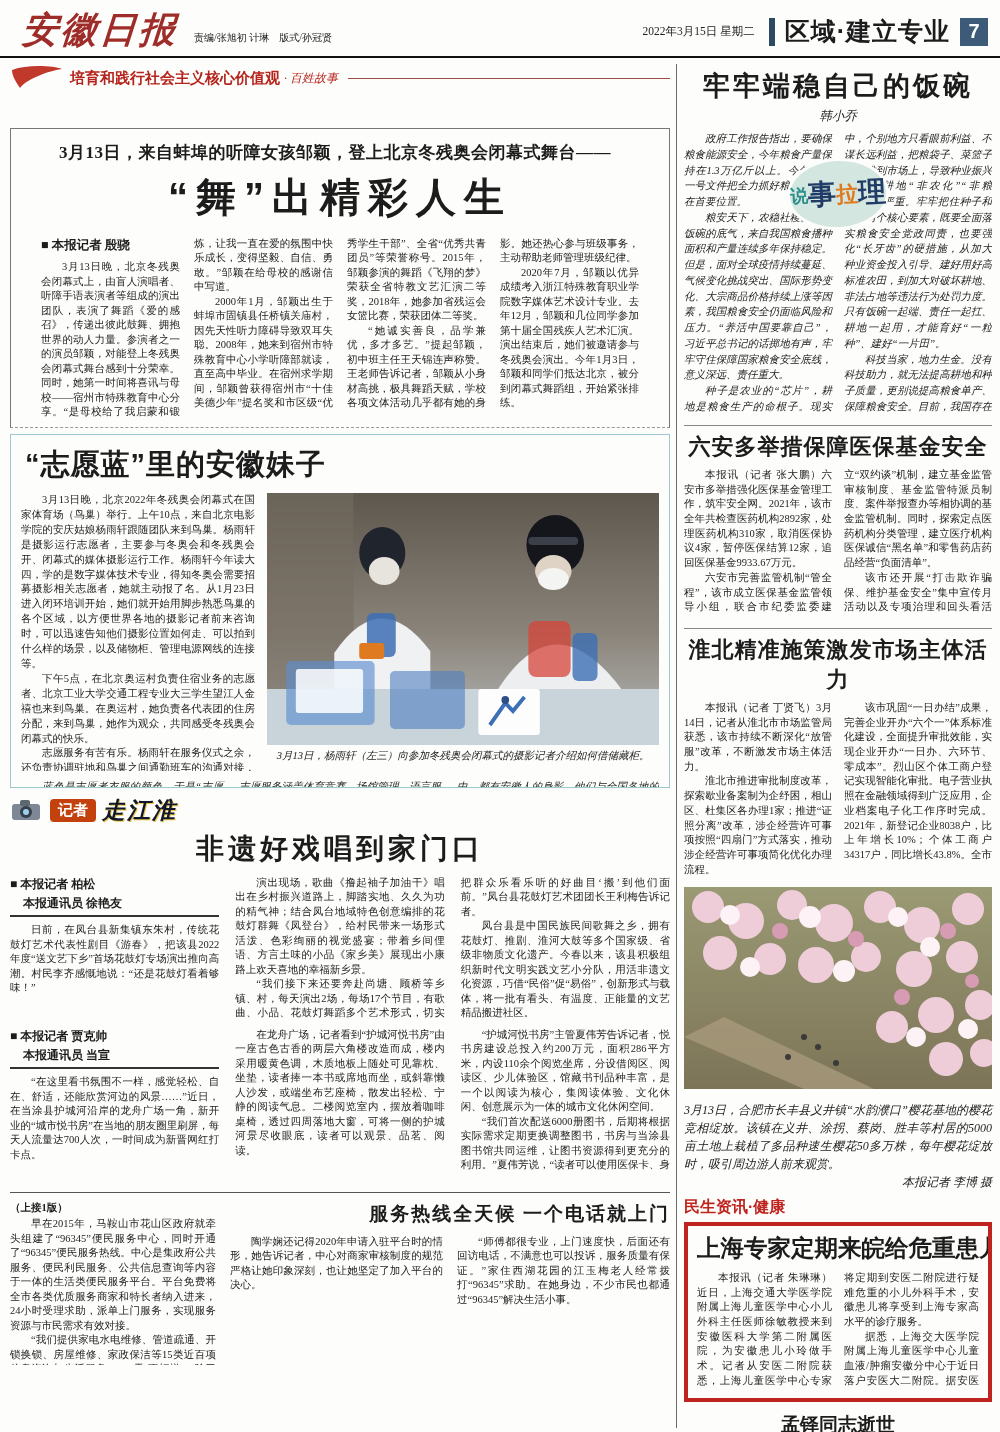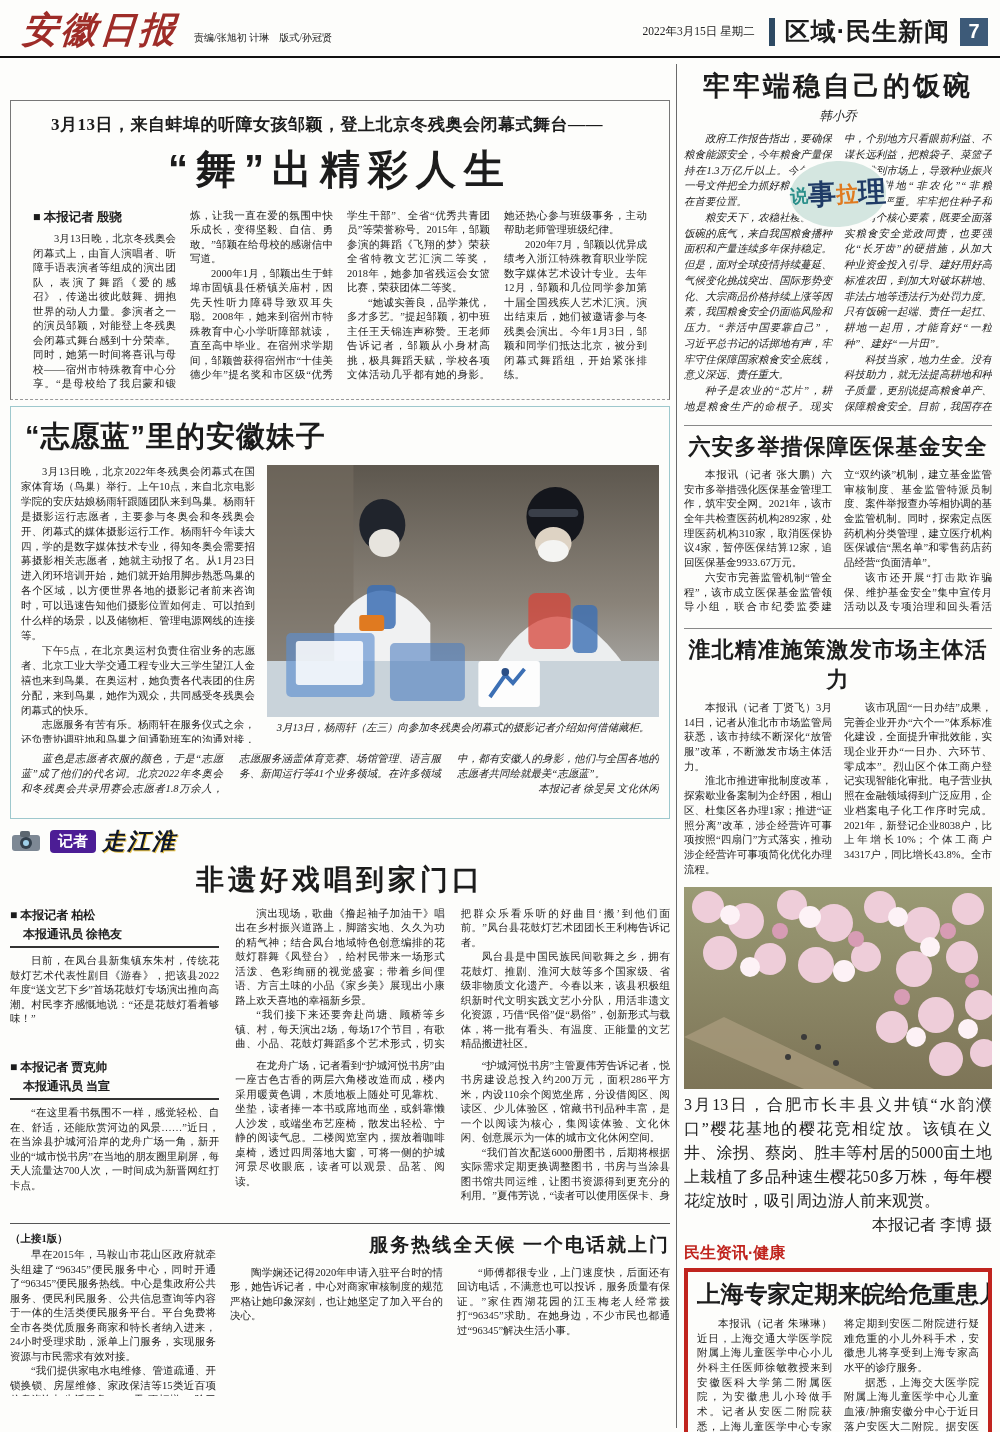--- a/index.html
+++ b/index.html
@@ -31,44 +31,44 @@
   [data-bind-list] p{text-indent:2em;text-align:justify;}
 
   
   .banner{display:flex;align-items:center;height:28px;margin-bottom:2px;}
   .banner .txt{font-size:15px;font-weight:bold;color:#b5241c;margin-left:6px;white-space:nowrap;}
   .banner .sub{font-size:12px;font-style:italic;color:#b5241c;margin-left:4px;white-space:nowrap;}
   .banner .tail{flex:1;height:1px;background:#9c4a44;margin-left:10px;}
 
   
   .dance{border:1px solid #777;border-bottom:1px dashed #999;box-sizing:border-box;
-         padding:10px 22px 8px;height:300px;overflow:hidden;margin-top:36px;}
+         padding:10px 30px 8px;height:300px;overflow:hidden;margin-top:36px;}
   .dance .kicker{font-size:17px;font-weight:bold;margin:2px 0 6px 18px;letter-spacing:.5px;}
   .dance .title{font-size:40px;font-weight:bold;text-align:center;letter-spacing:8px;
                 margin:2px 0 12px;font-family:"Liberation Sans",sans-serif;}
   .byline{font-weight:bold;font-size:12.5px;margin-bottom:6px;break-inside:avoid;}
   .cols4{column-count:4;column-gap:14px;font-size:10.5px;line-height:1.38;height:188px;overflow:hidden;}
 
   
   .vol{border:1px solid #9ec8cd;box-sizing:border-box;margin-top:6px;padding:10px 10px 8px;
-       height:413px;overflow:hidden;}
+       height:354px;overflow:hidden;}
   .vol-title{font-size:29px;font-weight:bold;letter-spacing:1px;margin:0 0 8px 4px;
              font-family:"Liberation Sans",sans-serif;}
   .vol-top{display:flex;gap:12px;}
   .vol-text{width:234px;font-size:10.5px;line-height:1.42;height:278px;overflow:hidden;}
   .vol-photo-wrap{flex:1;}
   .vol-photo{width:100%;height:252px;display:block;background:#777;}
   .vol-photo-caption{font-size:10.5px;font-style:italic;margin-top:4px;text-align:center;color:#222;}
   .vol-bottom{margin-top:8px;column-count:3;column-gap:16px;font-size:10.5px;
               font-style:italic;line-height:1.45;height:72px;overflow:hidden;}
   .vol-bottom p:last-child{text-align:right;text-indent:0;}
 
   
   .reporter-bar{display:flex;align-items:center;height:32px;margin:6px 0 0;}
-  .rep-badge{background:#4c1d95;color:#fff;font-weight:bold;font-size:15px;
+  .rep-badge{background:#c2410c;color:#fff;font-weight:bold;font-size:15px;
              padding:2px 8px;border-radius:4px;margin-left:6px;font-family:"Liberation Sans",sans-serif;}
   .rep-script{font-size:23px;font-weight:bold;font-style:italic;color:#0f172a;
               margin-left:6px;text-shadow:1px 1px 0 #e8c44a;letter-spacing:2px;}
 
   
   .opera,.bookhouse{margin-top:4px;}
   .mid-title{font-size:28px;font-weight:bold;text-align:center;letter-spacing:4px;
              margin:2px 0 8px;font-family:Liberation Serif, serif;}
   .byline-block{break-inside:avoid;border-bottom:2px solid #333;padding-bottom:4px;margin-bottom:6px;}
   .byline-block .b1{font-weight:bold;font-size:12px;}
@@ -104,21 +104,21 @@
 
   .rule{border-top:1px solid #888;margin:8px 0 6px;}
   .news-title{font-size:22px;font-weight:bold;text-align:center;letter-spacing:1px;
               margin:2px 0 6px;font-family:"Liberation Sans",sans-serif;}
   .cols2{column-count:2;column-gap:12px;font-size:10.5px;line-height:1.4;overflow:hidden;}
   .luan .cols2{height:152px;}
   .huaibei .cols2{height:178px;}
 
   .sakura{margin:6px 0 0;}
   .sakura svg{display:block;}
-  .sakura-caption{font-size:16px;line-height:1.5;margin-top:4px;
+  .sakura-caption{font-size:12px;font-style:italic;line-height:1.5;margin-top:12px;
                   text-align:justify;}
   .sakura-caption .credit{display:block;text-align:right;}
 
   .health-label{color:#c0241e;font-weight:bold;font-size:16px;margin:6px 0 4px;
                 font-family:"Liberation Sans",sans-serif;}
   .shanghai{border:4px solid #c0241e;box-sizing:border-box;padding:6px 9px;height:180px;overflow:hidden;}
   .sh-title{font-size:23.5px;font-weight:bold;text-align:center;white-space:nowrap;
             margin:0 0 7px;font-family:"Liberation Sans",sans-serif;}
   .shanghai .cols2{height:122px;}
 
@@ -131,29 +131,37 @@
 <body>
 
 <div class="page">
 
   <header>
     <div class="masthead" data-bind="header.masthead">安徽日报</div>
     <div class="editors" data-bind="header.editors">责编/张旭初 计琳　版式/孙冠贤</div>
     <div class="head-right">
       <div class="date" data-bind="header.date">2022年3月15日 星期二</div>
       <div class="sec-bar"></div>
-      <div class="sec-title" data-bind="header.section">区域·民生新闻</div>
+      <div class="sec-title" data-bind="header.section">区域·建立专业</div>
       <div class="page-box" data-bind="header.page_number">7</div>
     </div>
   </header>
 
   <div class="vdivider"></div>
 
   <div class="left">
 
+    <div class="banner">
+      <svg width="54" height="24" viewBox="0 0 54 24">
+        <path d="M2 4 C 18 -2, 44 0, 52 3 C 34 6, 16 14, 10 22 C 6 16, 2 10, 2 4 Z" fill="#c0392b"></path>
+      </svg>
+      <span class="txt" data-bind="banner.label">培育和践行社会主义核心价值观</span>
+      <span class="sub" data-bind="banner.sub">· 百姓故事</span>
+      <span class="tail"></span>
+    </div>
 
     <section class="dance">
       <div class="kicker" data-bind="dance_article.kicker">3月13日，来自蚌埠的听障女孩邹颖，登上北京冬残奥会闭幕式舞台——</div>
       <div class="title" data-bind="dance_article.title">“舞”出精彩人生</div>
       <div class="cols4">
         <div class="byline" data-bind="dance_article.byline">■ 本报记者 殷骁</div>
         <div data-bind-list="dance_article.paragraphs">
             <p>3月13日晚，北京冬残奥会闭幕式上，由盲人演唱者、听障手语表演者等组成的演出团队，表演了舞蹈《爱的感召》，传递出彼此鼓舞、拥抱世界的动人力量。参演者之一的演员邹颖，对能登上冬残奥会闭幕式舞台感到十分荣幸。同时，她第一时间将喜讯与母校——宿州市特殊教育中心分享。“是母校给了我启蒙和锻炼，让我一直在爱的氛围中快乐成长，变得坚毅、自信、勇敢。”邹颖在给母校的感谢信中写道。</p>
             <p>2000年1月，邹颖出生于蚌埠市固镇县任桥镇关庙村，因先天性听力障碍导致双耳失聪。2008年，她来到宿州市特殊教育中心小学听障部就读，直至高中毕业。在宿州求学期间，邹颖曾获得宿州市“十佳美德少年”提名奖和市区级“优秀学生干部”、全省“优秀共青团员”等荣誉称号。2015年，邹颖参演的舞蹈《飞翔的梦》荣获全省特教文艺汇演二等奖，2018年，她参加省残运会女篮比赛，荣获团体二等奖。</p>
             <p>“她诚实善良，品学兼优，多才多艺。”提起邹颖，初中班主任王天锦连声称赞。王老师告诉记者，邹颖从小身材高挑，极具舞蹈天赋，学校各项文体活动几乎都有她的身影。她还热心参与班级事务，主动帮助老师管理班级纪律。</p>

